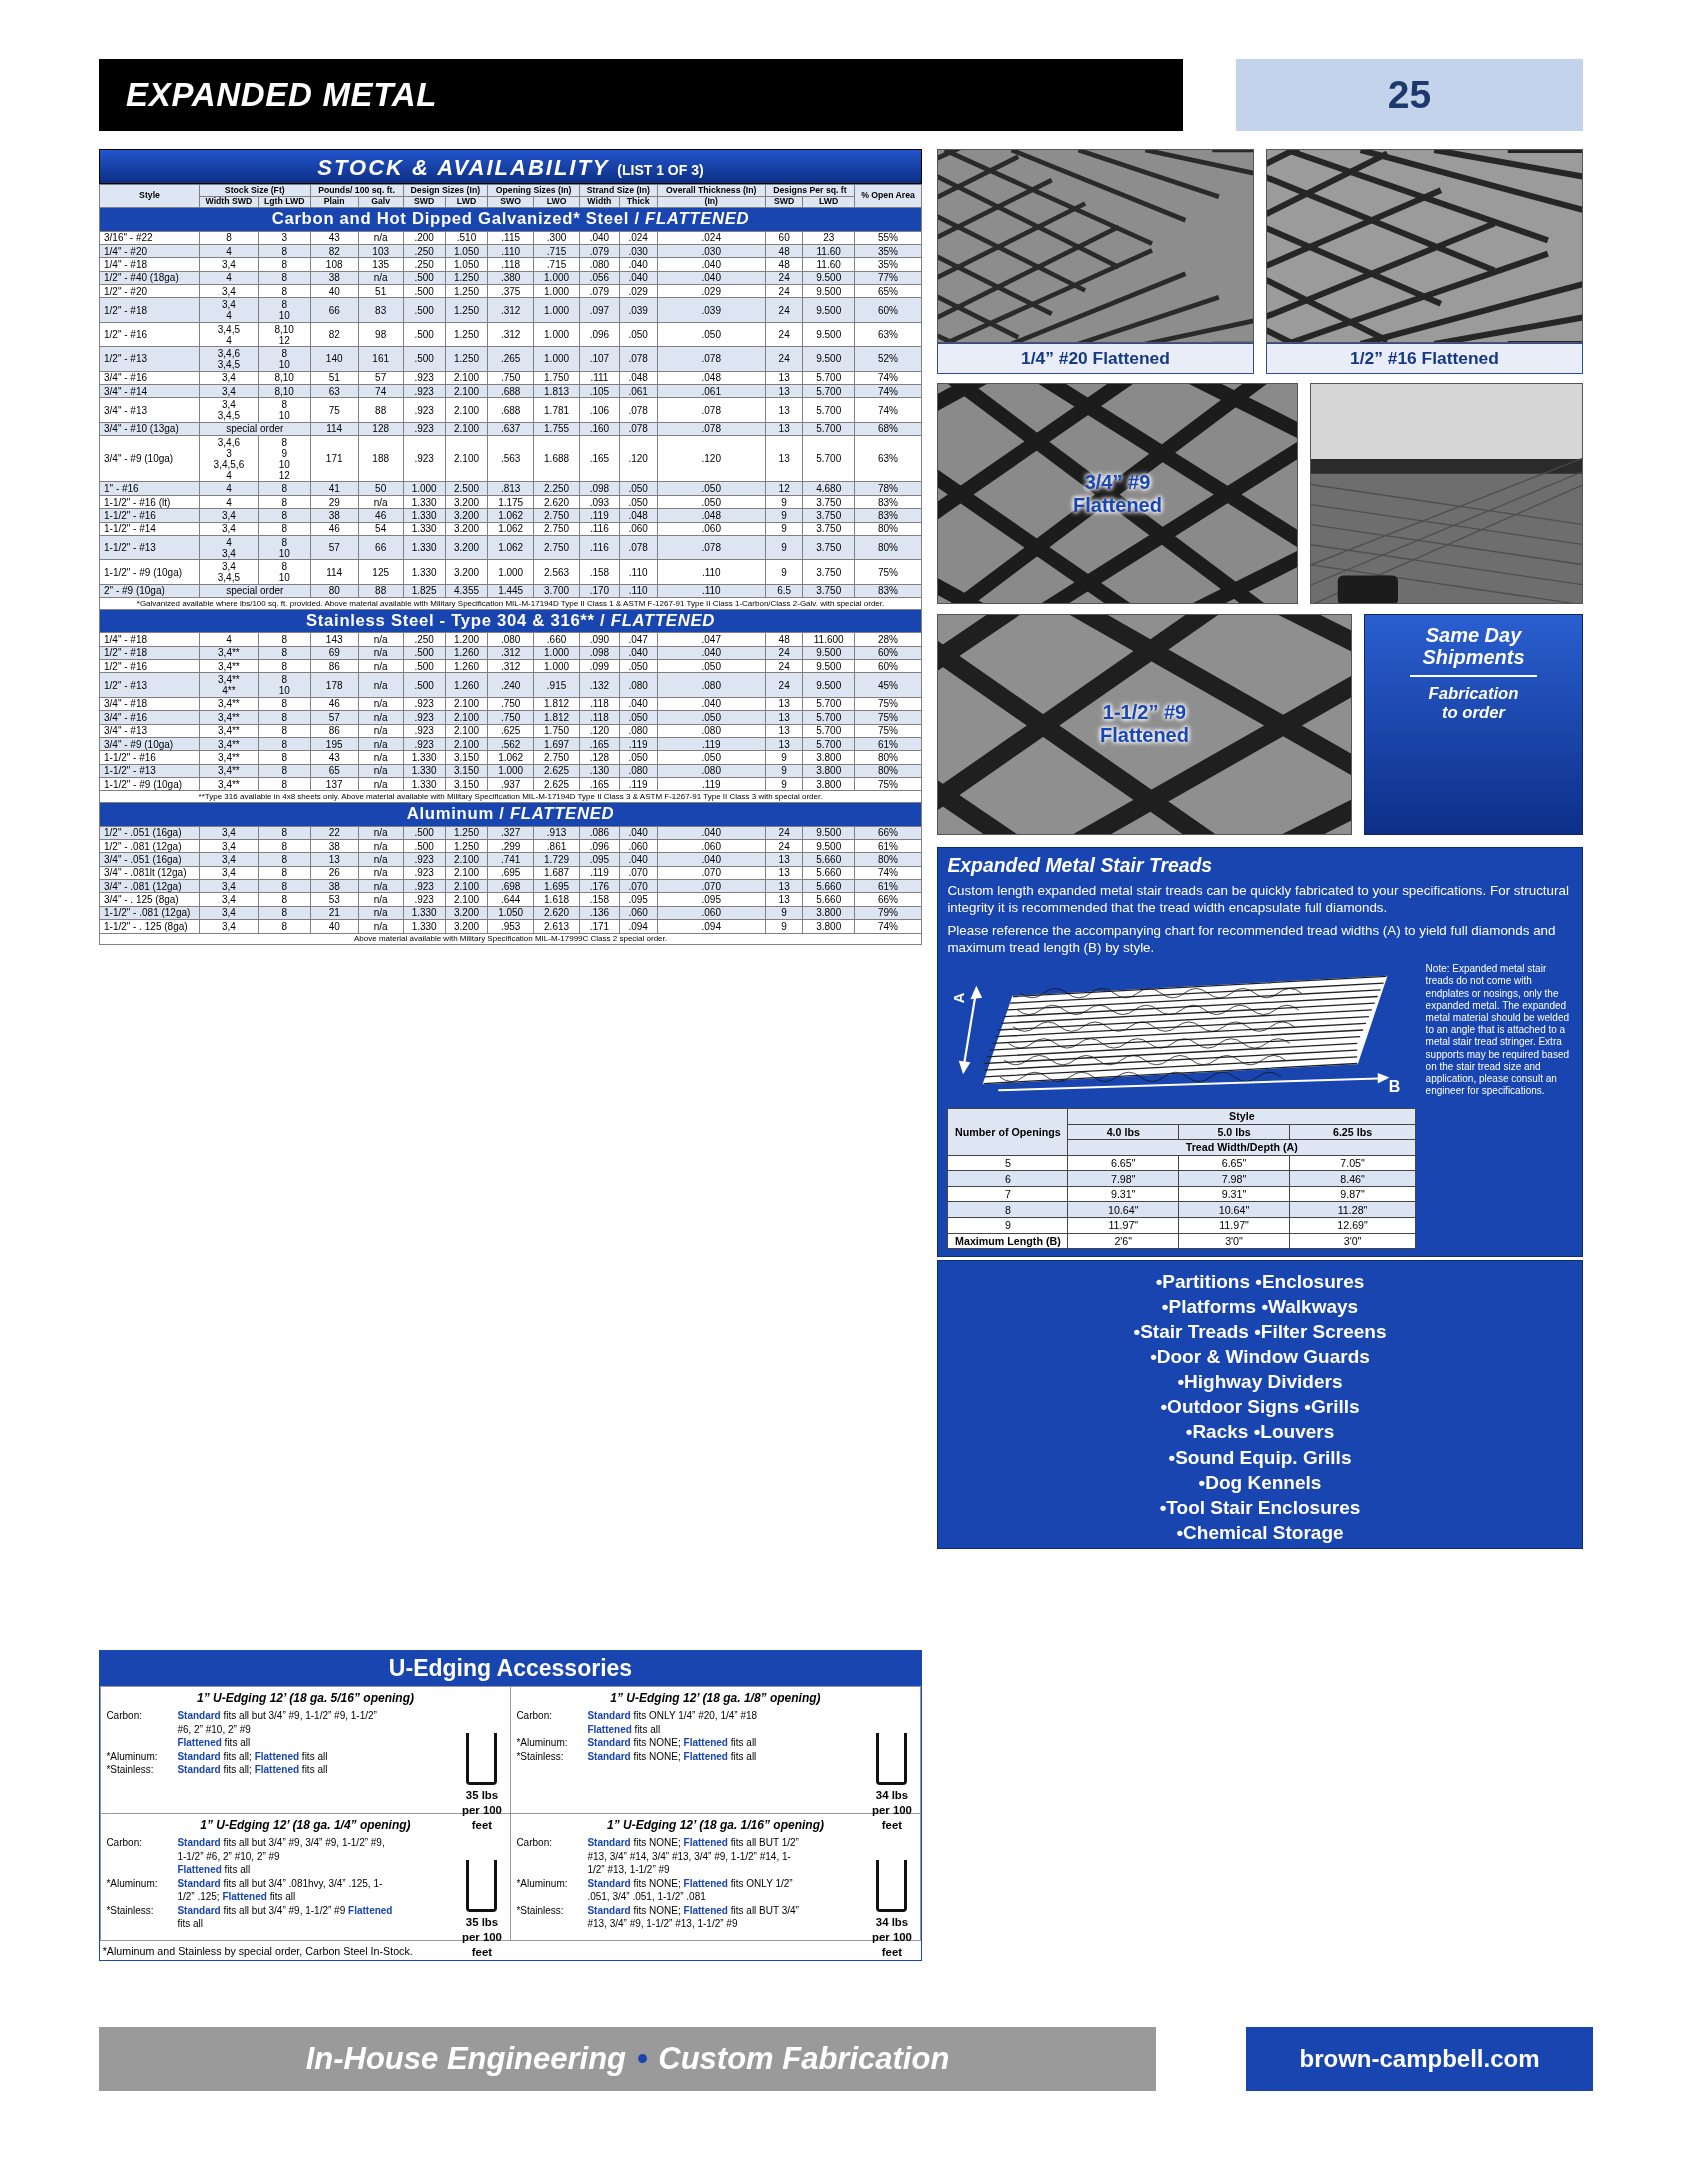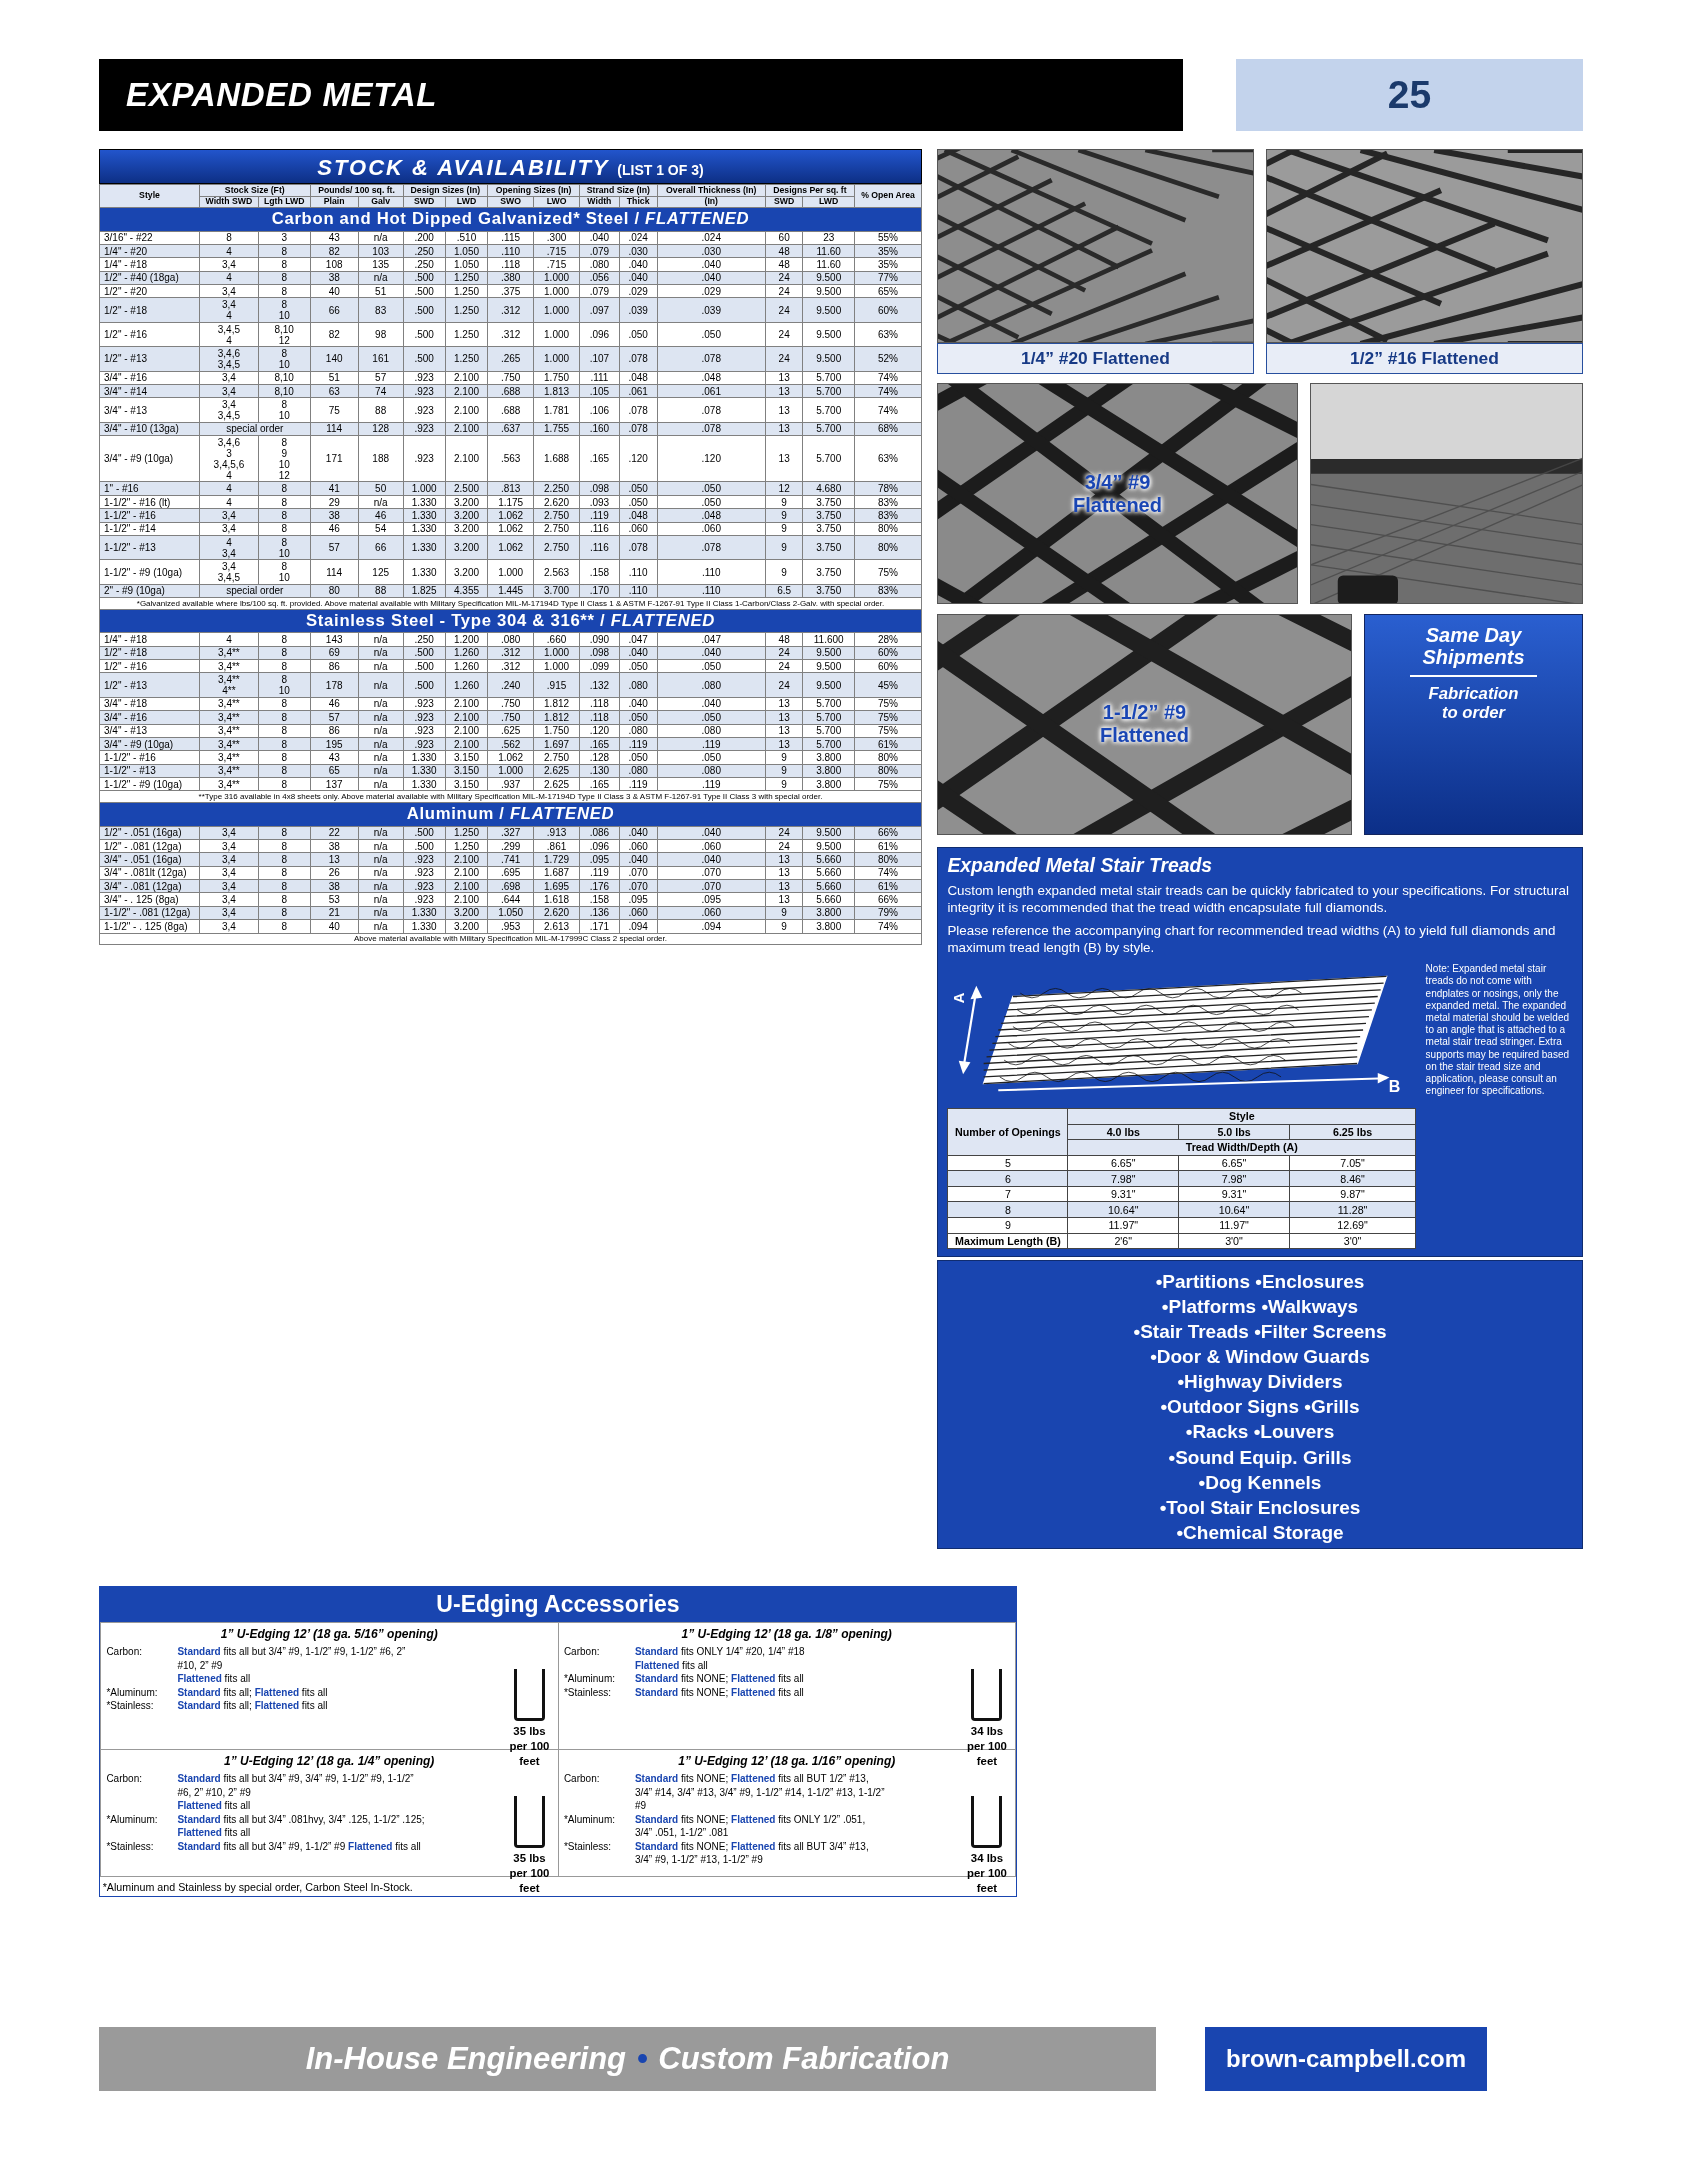--- a/index.html
+++ b/index.html
@@ -94,21 +94,21 @@
   table.tread th { background: #dfe6f3; font-weight: bold; }
   table.tread tr.alt td { background: #dbe4f3; }
 
   .applications {
     background: #1945b0; color: #fff; border: 0.7px solid #102c6f;
     text-align: center; font-weight: bold; font-size: 19px; line-height: 1.32;
     padding: 8px 4px;
   }
 
   
-  .uedge { position: absolute; left: 99px; top: 1586px; width: 918px; border: 1.3px solid #1945b0; background:#fff;}
+  .uedge { position: absolute; left: 99px; top: 1650px; width: 823px; border: 1.3px solid #1945b0; background:#fff;}
   .uedge-title {
     background: #1945b0; color: #fff; text-align: center; font-weight: bold;
     font-size: 23px; padding: 4px 0;
   }
   table.uedge-grid { border-collapse: collapse; width: 100%; }
   table.uedge-grid td { border: 0.7px solid #999; vertical-align: top; padding: 4px 5.4px; width: 50%; }
   .ue-head { text-align: center; font-weight: bold; font-style: italic; font-size: 12px; margin-bottom: 4px; }
   .ue-body { font-size: 10px; line-height: 1.35; position: relative; min-height: 100px;}
   .ue-body b.blue { color: #1945b0; }
   .ue-row { display: flex; gap: 4px; }
@@ -120,21 +120,21 @@
   
   .footer { position: absolute; left: 99px; top: 2027px; width: 1484px; height: 64px; }
   .footer-gray {
     position: absolute; left: 0; top: 0; width: 1057px; height: 64px;
     background: #9a9a9a; color: #fff;
     display: flex; align-items: center; justify-content: center;
     font-style: italic; font-weight: bold; font-size: 31px;
   }
   .footer-gray .dot { color: #1945b0; padding: 0 10.7px; font-size: 31px; }
   .footer-blue {
-    position: absolute; left: 1106px; top: 0; width: 282px; height: 64px;
+    position: absolute; left: 1147px; top: 0; width: 347px; height: 64px;
     background: #1945b0; color: #fff;
     display: flex; align-items: center; justify-content: center;
     font-weight: bold; font-size: 24px;
   }
 
   .diamond-svg { display:block; }
 </style>
 </head>
 <body>
 

